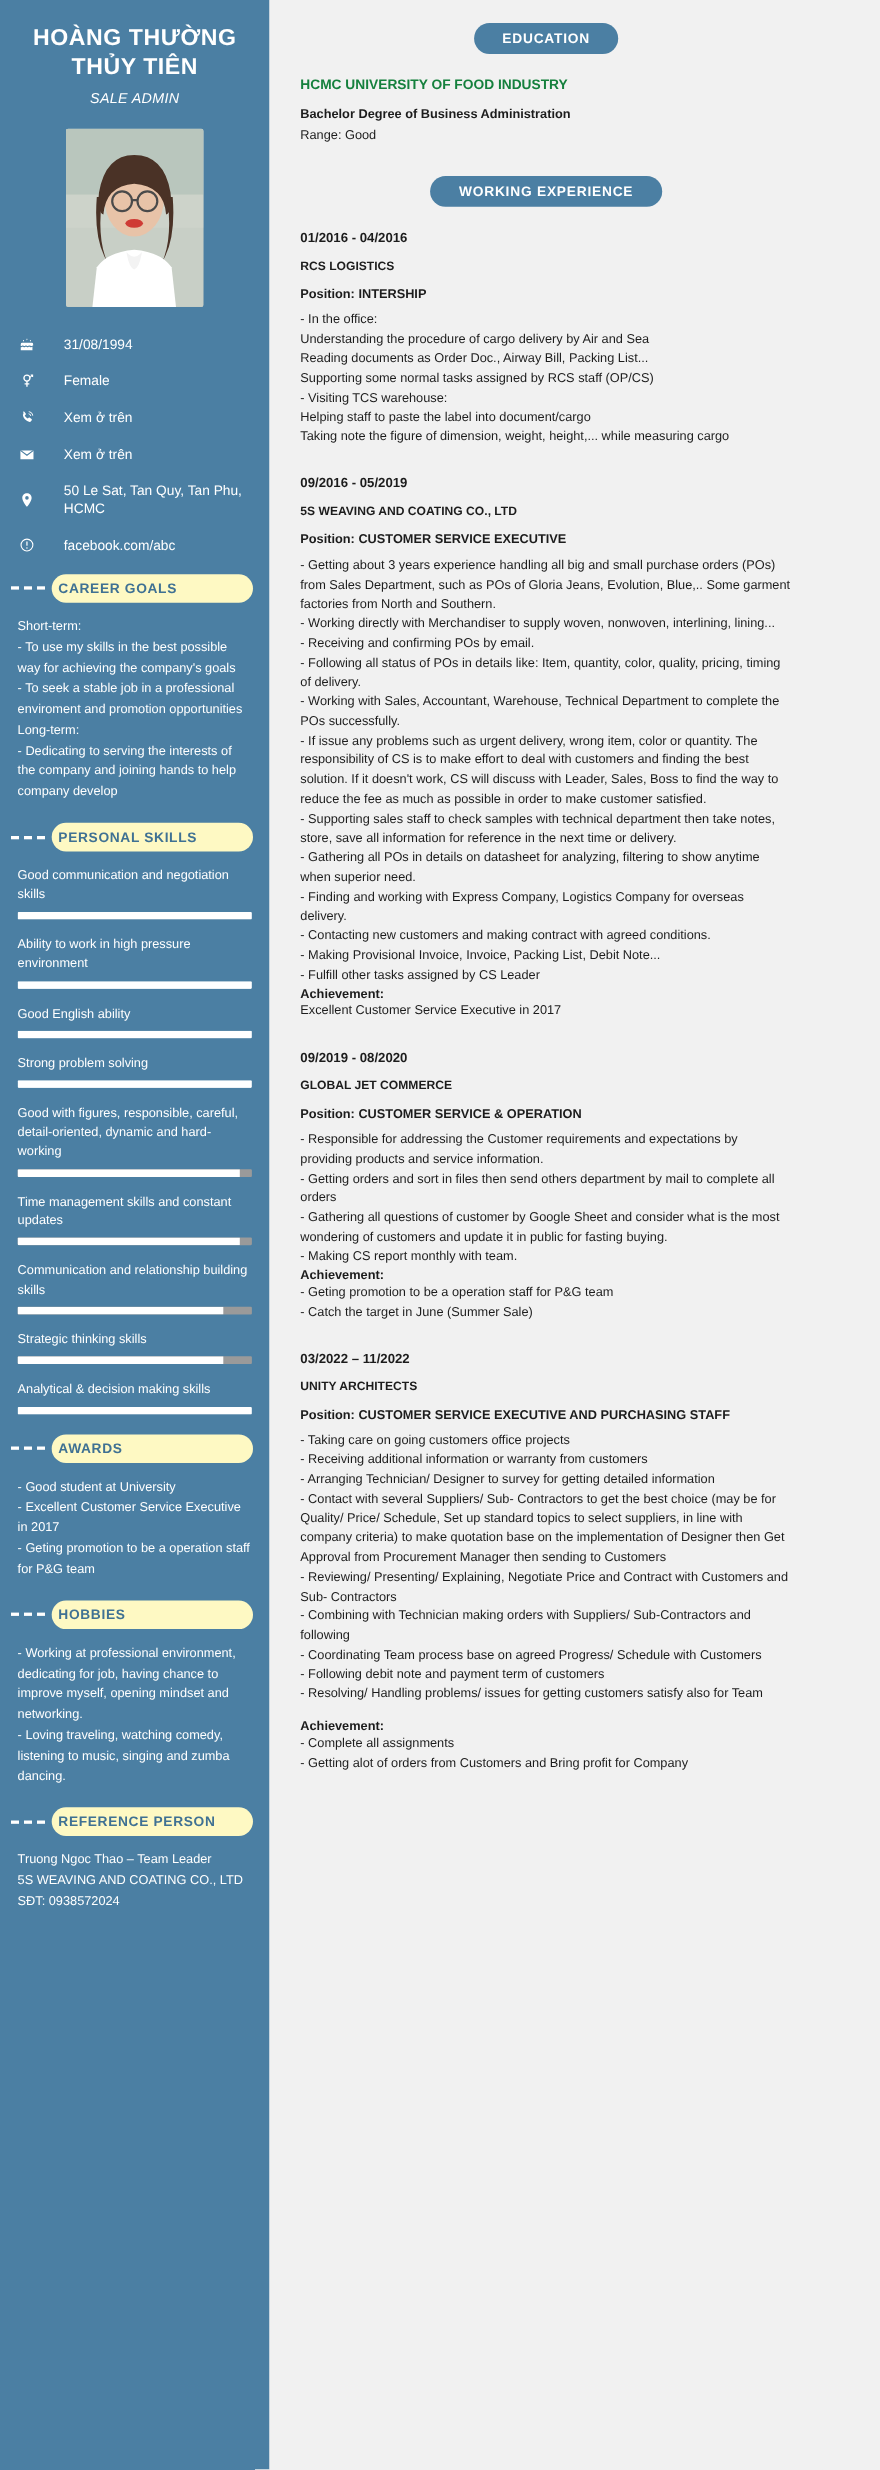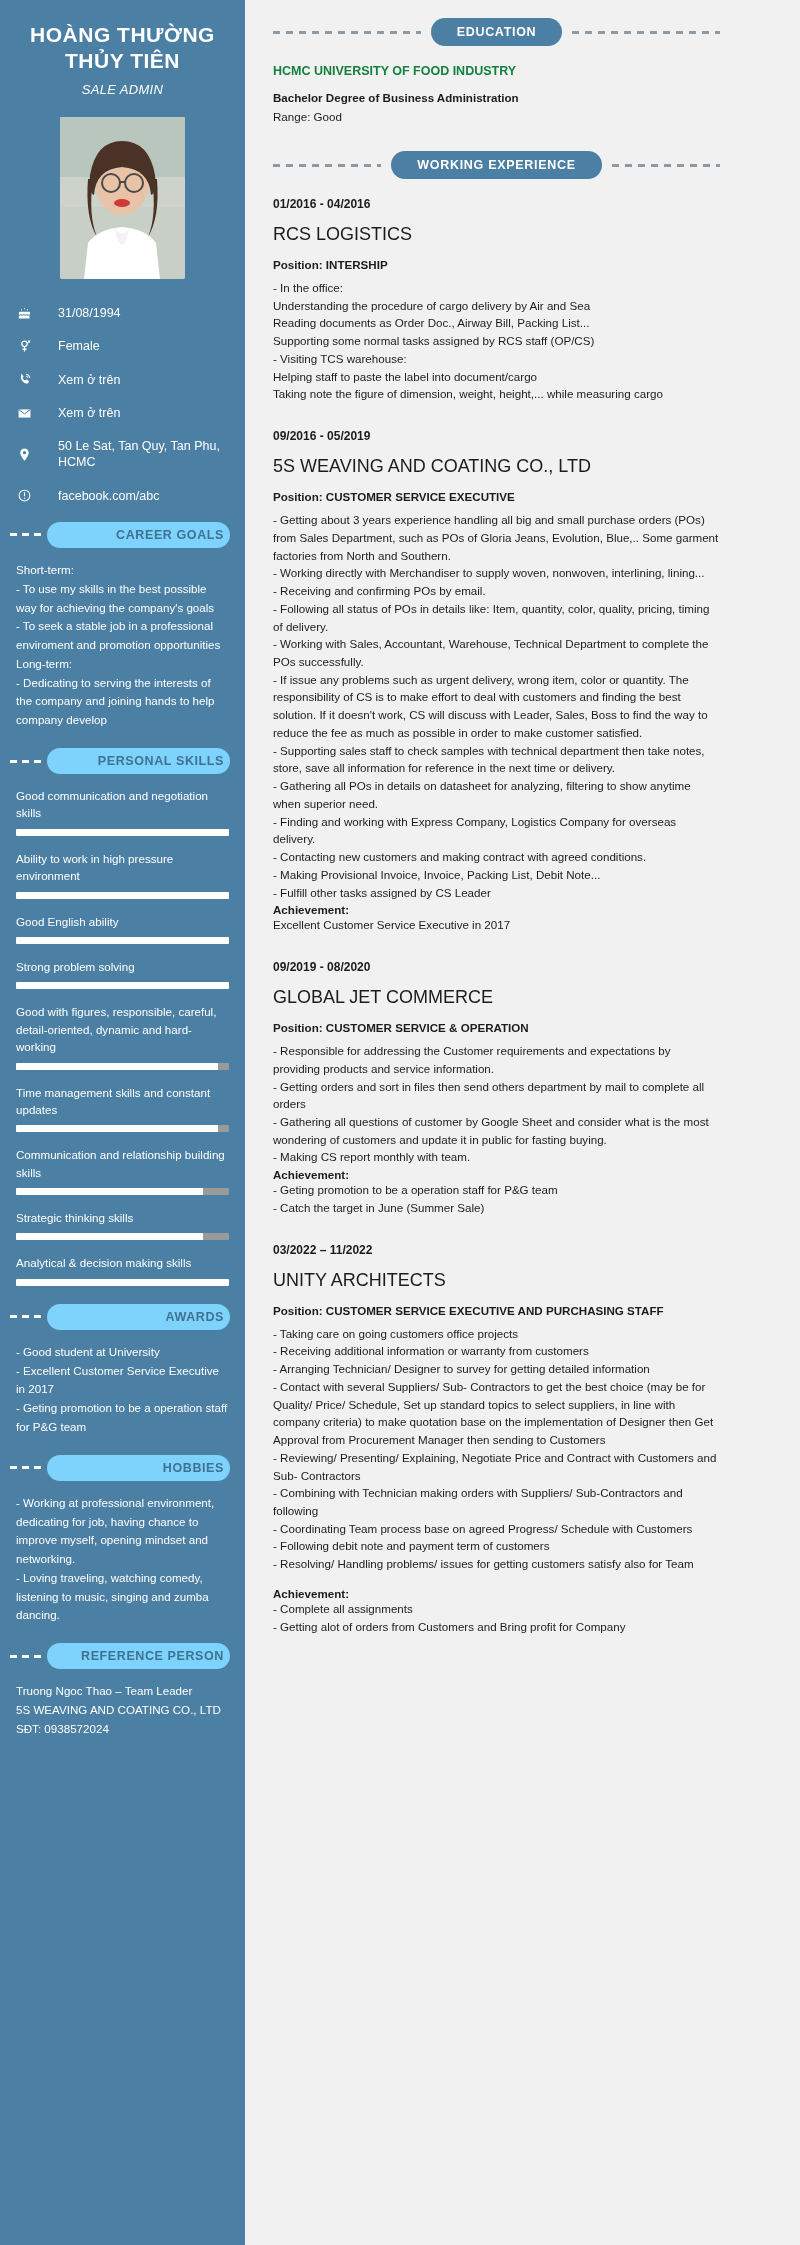--- a/index.html
+++ b/index.html
@@ -38,57 +38,57 @@
   .contact-row { display:flex; align-items:center; gap:26px; margin-bottom:17px; font-size:12.5px; }
   .contact-row .ico { width:16px; height:16px; flex:0 0 16px; display:flex; align-items:center; justify-content:center; }
   .contact-row .ico svg { width:15px; height:15px; fill:#ffffff; }
   .contact-row .txt { line-height:1.3; }
 
   
   .side-head { display:flex; align-items:center; margin:18px 10px 13px 10px; }
   .dashline { flex:0 0 auto; height:3px; width:32px; background:repeating-linear-gradient(to right,#ffffff 0 7px,transparent 7px 12px); }
   .pill {
     flex:1 1 auto;
-    background:#7dd3fc; color:#3f7193;
+    background:#fef9c3; color:#3f7193;
     font-size:12.5px; font-weight:bold; letter-spacing:.6px;
-    text-align:right; padding:6px 6px;
+    text-align:left; padding:6px 6px;
     border-radius:14px; margin:0 5px;
     white-space:nowrap;
   }
   .side-body { padding:0 16px; font-size:11.6px; line-height:1.62; }
   .side-body p { margin:0; }
 
   
   .skills { padding:0 16px; }
   .skill { margin-bottom:14px; }
   .skill-label { font-size:11.6px; line-height:1.5; margin-bottom:7px; }
   .bar { height:7px; width:100%; background:#9a9a9a; border-radius:1px; overflow:hidden; }
   .bar .fill { height:100%; background:#ffffff; }
 
   
   .main { flex:1 1 auto; background:#f1f1f1; padding:14px 28px 30px 28px; }
-  .main-head { display:flex; align-items:center; margin:4px 0 18px 0; }
+  .main-head { display:flex; align-items:center; margin:4px 0 18px 0;flex-direction:column; }
   .main-head .dash {
     flex:1 1 auto; height:3px;
     background:repeating-linear-gradient(to right,#8d9aa3 0 7px,transparent 7px 13px);
   }
   .main-pill {
     flex:0 0 auto;
     background:#4b7fa3; color:#ffffff;
     font-size:12.5px; font-weight:bold; letter-spacing:.7px;
     padding:7px 26px; border-radius:15px; margin:0 10px; white-space:nowrap;
   }
 
   .edu-school { font-size:12.5px; font-weight:bold; color:#15803d; margin-bottom:13px; }
   .edu-degree { font-size:11.6px; font-weight:bold; color:#1c1c1c; margin-bottom:6px; }
   .edu-range { font-size:11.6px; color:#1c1c1c; }
 
   .job { margin-bottom:26px; }
   .job-date { font-size:12px; font-weight:bold; color:#1c1c1c; margin-bottom:13px; }
-  .job-company { font-size:18px; font-weight:normal; color:#1c1c1c; margin-bottom:13px; }
+  .job-company { font-size:11px; font-weight:bold; color:#1c1c1c; margin-bottom:13px; }
   .job-position { font-size:11.6px; font-weight:bold; color:#1c1c1c; margin-bottom:8px; }
   .job-body { font-size:11.6px; line-height:1.53; color:#1c1c1c; white-space:pre-line; }
   .job-ach-label { font-size:11.6px; font-weight:bold; color:#1c1c1c; margin-top:2px; }
   .job-ach { font-size:11.6px; line-height:1.53; color:#1c1c1c; white-space:pre-line; }
   .gap { height:12px; }
 </style>
 </head>
 <body>
 
 <div class="page">

